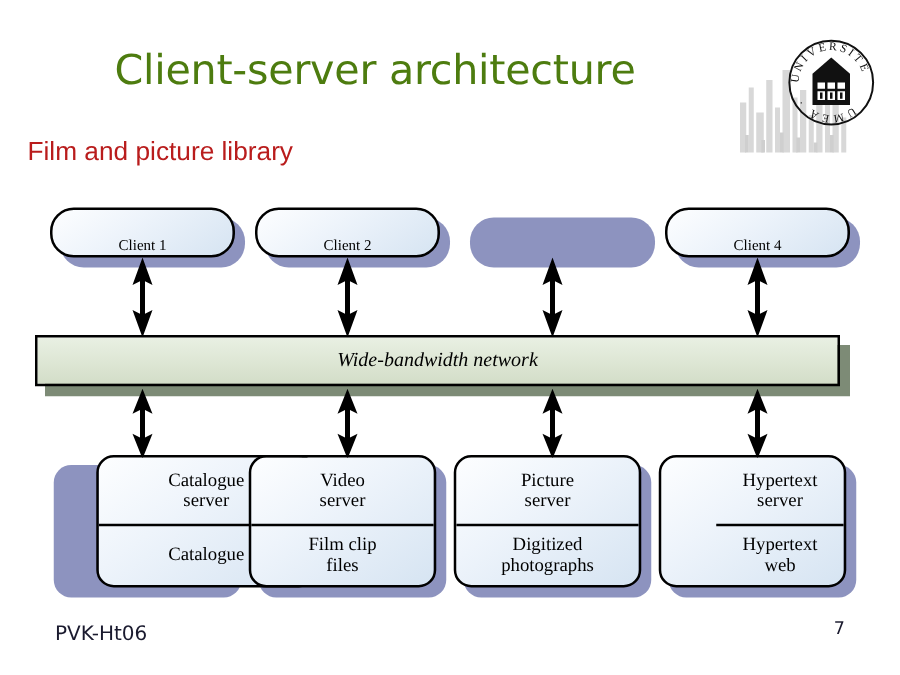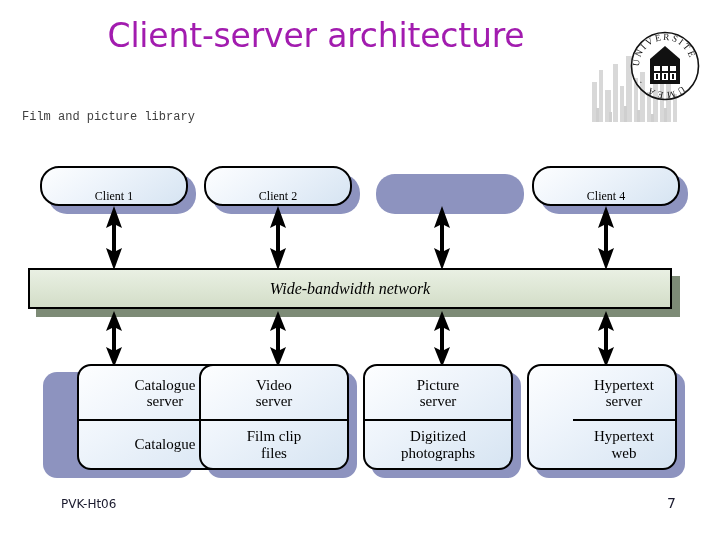--- a/index.html
+++ b/index.html
@@ -13,40 +13,39 @@
     position: relative;
     overflow: hidden;
     font-family: "Liberation Sans", sans-serif;
     -webkit-font-smoothing: antialiased;
   }
 
   
   #slide-title {
     position: absolute;
     left: 0;
-    top: 16px;
+    top: 36px;
     width: 600px;
     text-align: center;
     font-family: "DejaVu Sans", "Liberation Sans", sans-serif;
     font-size: 33px;
     font-weight: 400;
-    color: #a21caf;
+    color: #4d7c0f;
     letter-spacing: -0.2px;
     white-space: nowrap;
-    padding-left: 16px;
   }
 
   
   #slide-subtitle {
     position: absolute;
     left: 22px;
     top: 110px;
-    font-family: Liberation Mono, monospace;
-    font-size: 12px;
-    color: #404040;
+    font-family: Liberation Sans, sans-serif;
+    font-size: 21px;
+    color: #b91c1c;
     white-space: nowrap;
   }
 
   
   #logo {
     position: absolute;
     right: 8px;
     top: 20px;
     width: 122px;
     height: 112px;
@@ -162,23 +161,22 @@
     z-index: 2;
   }
   .arrow svg { display: block; }
 
   
   #footer-left {
     position: absolute;
     left: 44px;
     top: 497px;
     font-family: "DejaVu Sans", "Liberation Sans", sans-serif;
-    font-size: 12px;
+    font-size: 16px;
     color: #1a1a2e;
-    margin-left: 17px;
   }
   #footer-page {
     position: absolute;
     right: 44px;
     top: 495px;
     font-family: "DejaVu Sans", "Liberation Sans", sans-serif;
     font-size: 14px;
     color: #1a1a2e;
   }
 </style>

